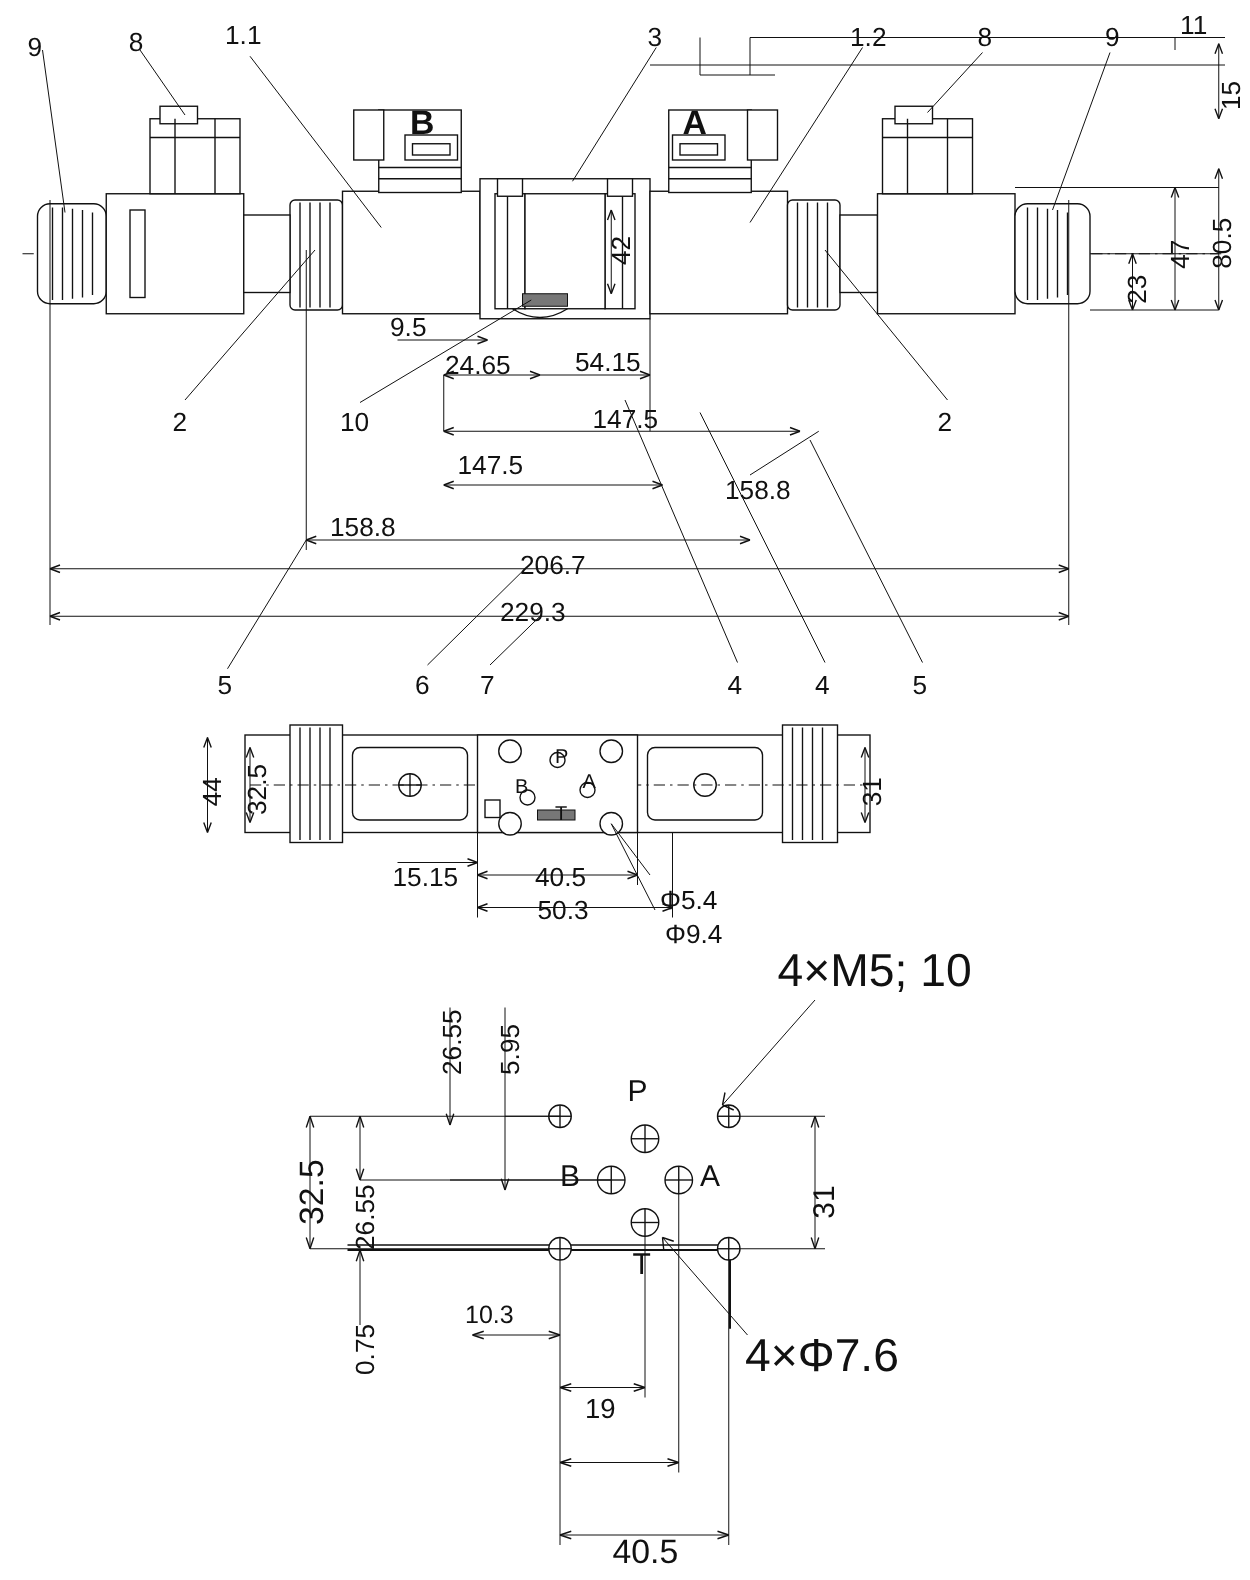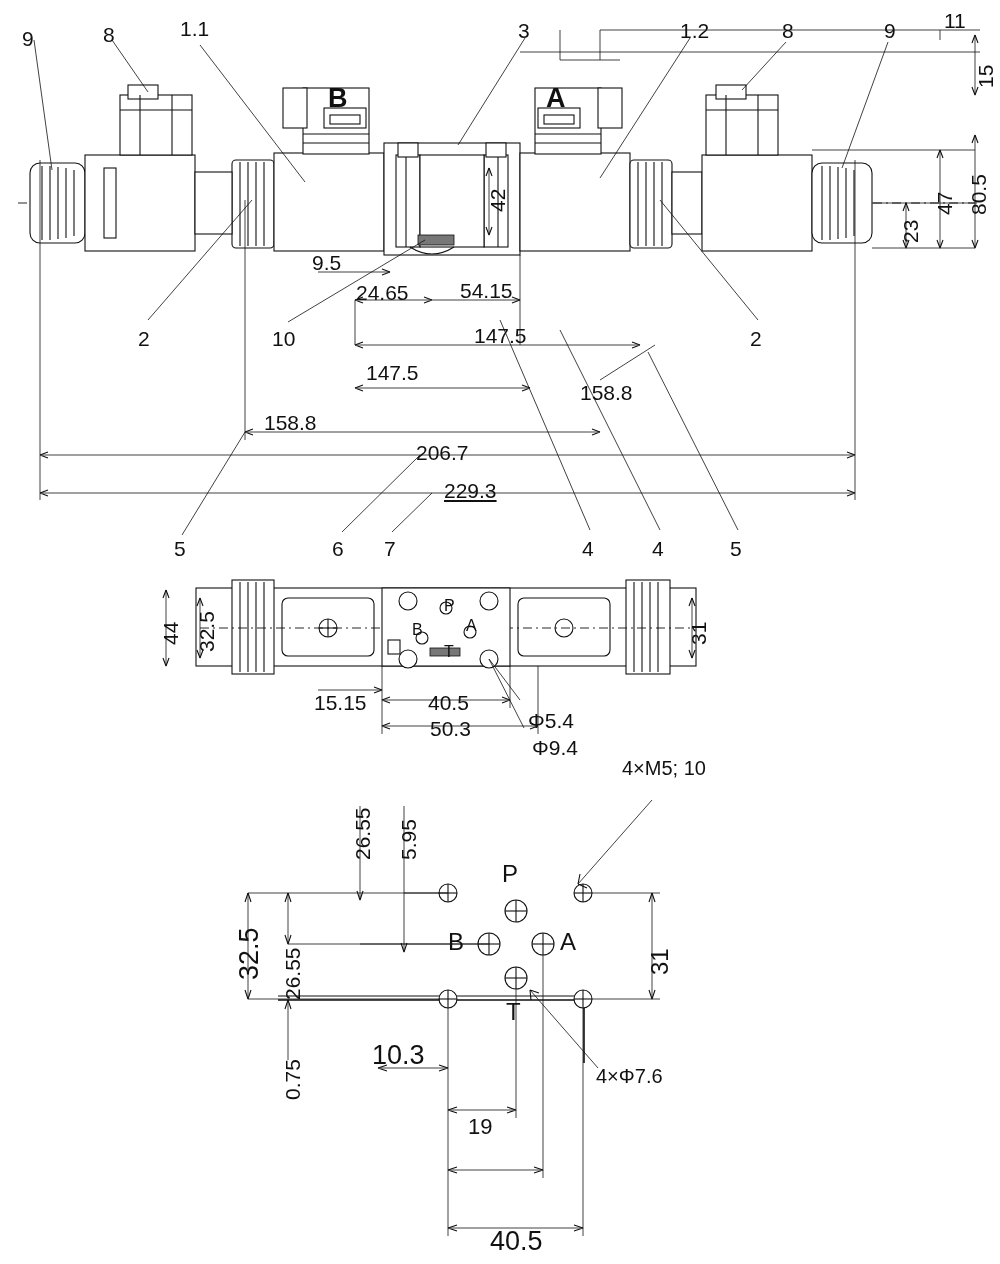--- a/index.html
+++ b/index.html
@@ -1,21 +1,21 @@
 <!DOCTYPE html>
 <html><head>
 <meta charset="utf-8">
 <style>
   html,body{margin:0;padding:0;background:#ffffff;}
   body{width:1000px;height:1264px;position:relative;font-family:"Liberation Sans",sans-serif;color:#111;overflow:hidden;}
   .stage{position:absolute;left:0;top:0;width:1000px;height:1264px;}
   .lbl{position:absolute;white-space:nowrap;line-height:1;}
   .dim{font-size:21px;}
   .bal{font-size:21px;}
-  .big{font-size:20px;}
+  .big{font-size:37px;}
   .mid{font-size:24px;}
   .vert{transform:rotate(-90deg);transform-origin:left top;}
   svg{position:absolute;left:0;top:0;}
   .ln{stroke:#111;stroke-width:1.1;fill:none;}
   .ln2{stroke:#111;stroke-width:1.6;fill:none;}
   .thin{stroke:#111;stroke-width:0.8;fill:none;}
   .dash{stroke:#111;stroke-width:0.9;fill:none;stroke-dasharray:9 4 2 4;}
   .fillw{fill:#ffffff;stroke:#111;stroke-width:1.1;}
   .hatch{fill:#777;stroke:#111;stroke-width:0.8;}
 </style>
@@ -318,21 +318,21 @@
 <span class="lbl dim vert" style="left:487px;top:212px;">42</span>
 <span class="lbl dim" style="left:312px;top:252px;">9.5</span>
 <span class="lbl dim" style="left:356px;top:282px;">24.65</span>
 <span class="lbl dim" style="left:460px;top:280px;">54.15</span>
 
 <span class="lbl dim" style="left:474px;top:325px;">147.5</span>
 <span class="lbl dim" style="left:366px;top:362px;">147.5</span>
 <span class="lbl dim" style="left:580px;top:382px;">158.8</span>
 <span class="lbl dim" style="left:264px;top:412px;">158.8</span>
 <span class="lbl dim" style="left:416px;top:442px;">206.7</span>
-<span class="lbl dim" style="left:444px;top:480px;text-decoration:underline;">229.3</span>
+<span class="lbl dim" style="left:400px;top:480px;">229.3</span>
 
 <span class="lbl dim vert" style="left:160px;top:645px;">44</span>
 <span class="lbl dim vert" style="left:196px;top:652px;">32.5</span>
 <span class="lbl dim vert" style="left:688px;top:645px;">31</span>
 <span class="lbl dim" style="left:314px;top:692px;">15.15</span>
 <span class="lbl dim" style="left:428px;top:692px;">40.5</span>
 <span class="lbl dim" style="left:430px;top:718px;">50.3</span>
 <span class="lbl dim" style="left:528px;top:696px;margin-top:14px;">Φ5.4</span>
 <span class="lbl dim" style="left:532px;top:722px;margin-top:15px;">Φ9.4</span>
 <span class="lbl" style="left:444px;top:598px;font-size:16px;">P</span>
@@ -348,18 +348,18 @@
 <span class="lbl mid" style="left:560px;top:930px;">A</span>
 <span class="lbl mid" style="left:506px;top:1000px;">T</span>
 
 <span class="lbl dim vert" style="left:352px;top:860px;">26.55</span>
 <span class="lbl dim vert" style="left:398px;top:860px;">5.95</span>
 <span class="lbl dim vert" style="left:236px;top:980px;font-size:27px;">32.5</span>
 <span class="lbl dim vert" style="left:282px;top:1000px;">26.55</span>
 <span class="lbl dim vert" style="left:282px;top:1100px;">0.75</span>
 <span class="lbl dim vert" style="left:648px;top:975px;font-size:24px;">31</span>
 
-<span class="lbl" style="left:372px;top:1042px;font-size:27px;">10.3</span>
+<span class="lbl" style="left:372px;top:1042px;font-size:20px;">10.3</span>
 <span class="lbl" style="left:468px;top:1116px;font-size:22px;">19</span>
 <span class="lbl" style="left:470px;top:1236px;font-size:27px;margin-top:48px;">27.8</span>
 <span class="lbl" style="left:490px;top:1228px;font-size:27px;">40.5</span>
 
 </div>
 
 </body></html>

